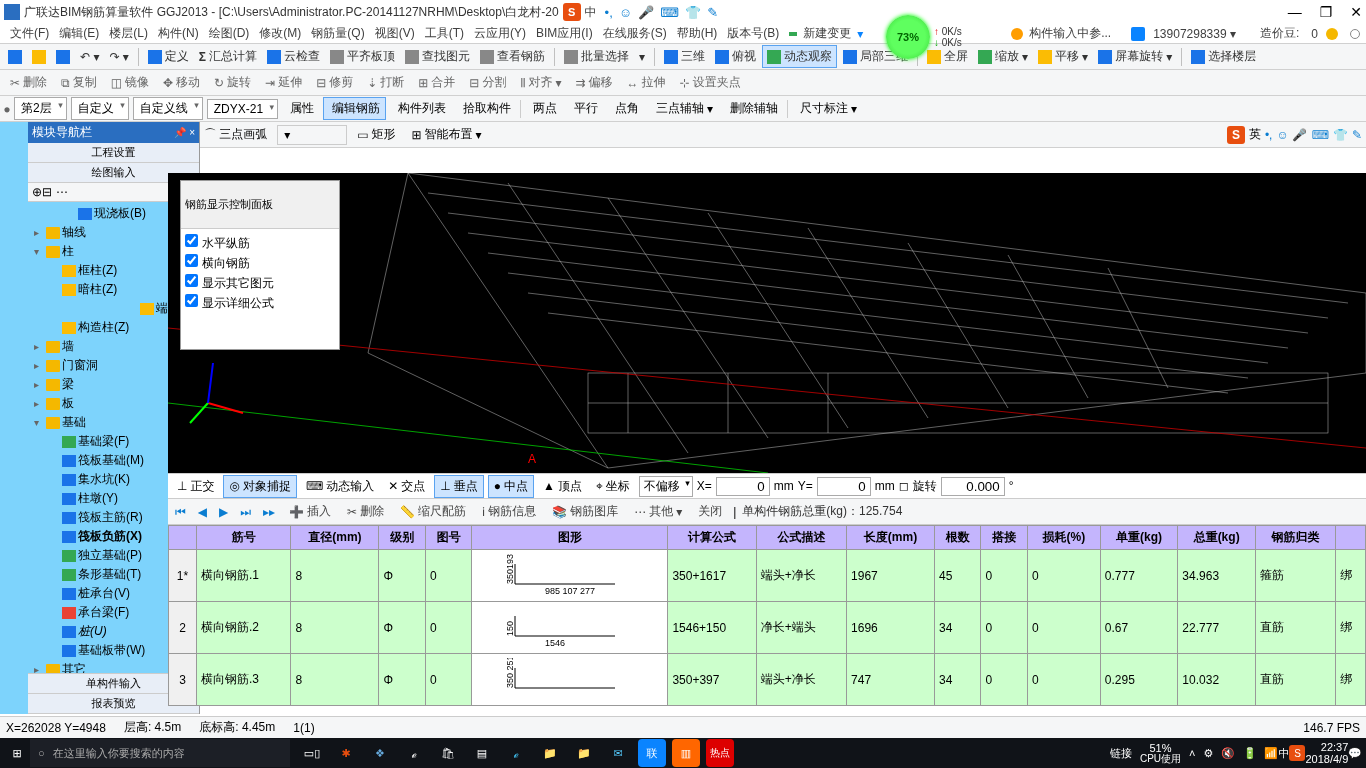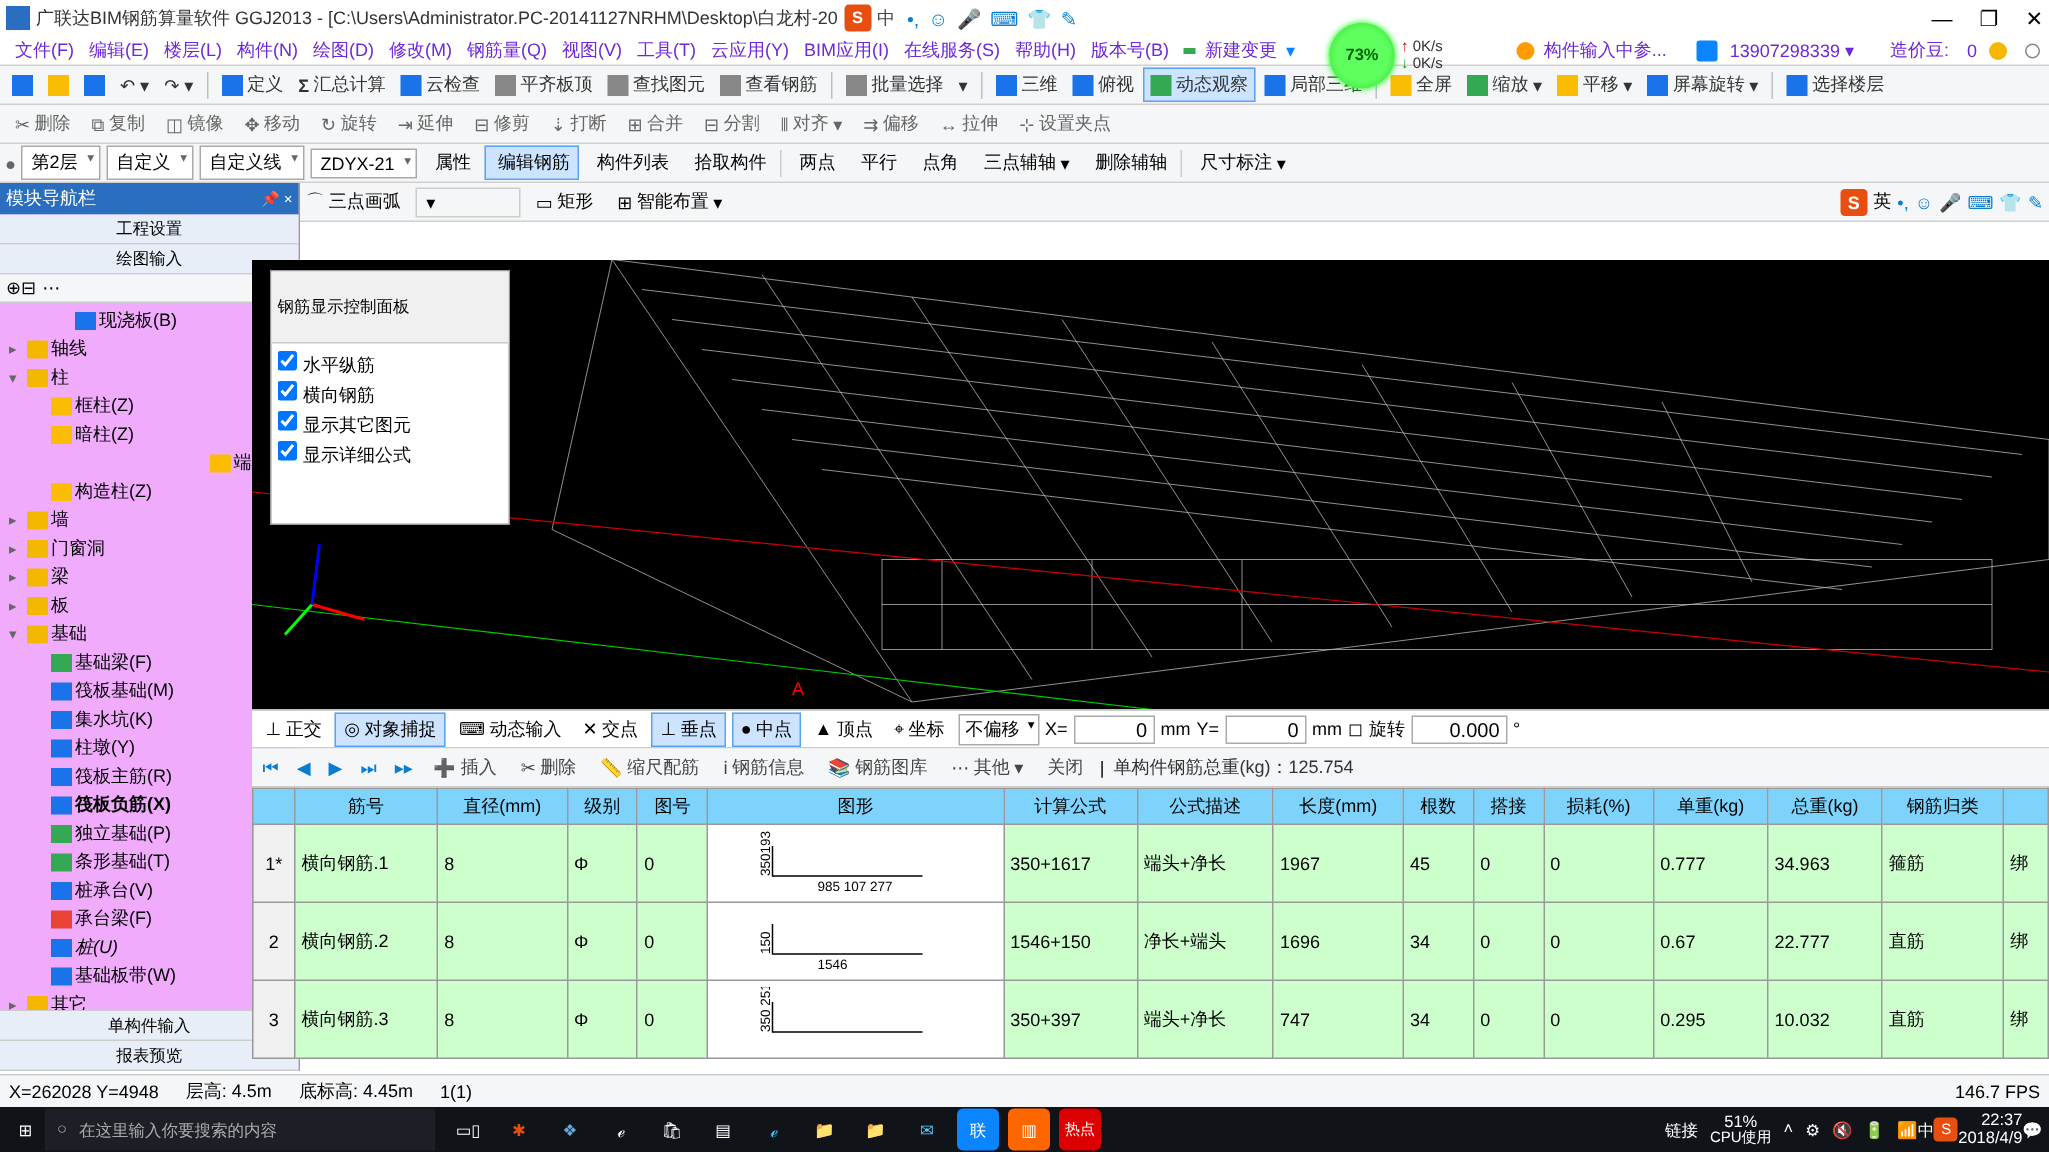--- a/index.html
+++ b/index.html
@@ -11,21 +11,21 @@
 .titlebar .title { color: #333; font-size: 12px; flex: 0 0 auto; }
 .titlebar .ime-badge { margin-left: 4px; width: 18px; height: 18px; background: #e84e0f; color: #fff; display: flex; align-items: center; justify-content: center; border-radius: 3px; font-weight: bold; font-size: 11px; }
 .titlebar .ime-text { color: #444; margin-left: 4px; }
 .titlebar .ime-icons { display: flex; gap: 6px; margin-left: 8px; }
 .titlebar .ime-icons span { color: #0a7dd1; font-size: 13px; }
 .titlebar .window-controls { margin-left: auto; display: flex; gap: 18px; }
 .titlebar .window-controls span { font-size: 14px; cursor: pointer; }
 
 
 .menubar { height: 20px; background: #fff; display: flex; align-items: center; padding: 0 6px; gap: 2px; border-bottom: 1px solid #d0d0d0; }
-.menubar span { padding: 2px 4px; color: #6d28d9; cursor: pointer; }
+.menubar span { padding: 2px 4px; color: #404040; cursor: pointer; }
 .menubar .right-side { margin-left: auto; display: flex; align-items: center; gap: 8px; }
 .menubar .new-change { color: #0a84ff; display: flex; align-items: center; gap: 2px; }
 .menubar .login { color: #0a84ff; display: flex; align-items: center; gap: 4px; }
 .menubar .login-icon { width: 14px; height: 14px; background: #0a84ff; border-radius: 2px; }
 .menubar .beans { color: #333; display: flex; align-items: center; gap: 4px; }
 .menubar .bean-icon { width: 12px; height: 12px; background: #f5b800; border-radius: 50%; }
 .menubar .noshow { display: inline-block; width: 10px; height: 10px; border: 1px solid #888; border-radius: 50%; }
 
 
 .toolbar { height: 26px; background: #f5f6f7; display: flex; align-items: center; padding: 0 4px; gap: 2px; border-bottom: 1px solid #d0d0d0; }
@@ -48,21 +48,21 @@
 .layer-toolbar .combo::after { content: "▾"; position: absolute; right: 3px; font-size: 9px; color: #666; }
 .layer-toolbar .btn { padding: 2px 5px; display: flex; align-items: center; gap: 3px; cursor: pointer; }
 .layer-toolbar .active { background: #cce4ff; border: 1px solid #5aa3f0; }
 
 
 .draw-toolbar { height: 26px; background: #f5f6f7; display: flex; align-items: center; padding: 0 4px; gap: 4px; border-bottom: 1px solid #d0d0d0; }
 .draw-toolbar .btn { padding: 2px 6px; display: flex; align-items: center; gap: 3px; cursor: pointer; }
 .draw-toolbar .right { margin-left: auto; display: flex; align-items: center; gap: 4px; }
 
 
-.left-panel { position: absolute; left: 0; top: 122px; width: 200px; bottom: 54px; background: #f0abfc; border-right: 1px solid #999; display: flex; flex-direction: column; }
+.left-panel { position: absolute; left: 0; top: 122px; width: 200px; bottom: 54px; background: #7dd3fc; border-right: 1px solid #999; display: flex; flex-direction: column; padding-left: 28px; }
 .left-panel .header { background: #2a6ec0; color: #fff; padding: 2px 4px; display: flex; align-items: center; justify-content: space-between; font-size: 12px; }
 .left-panel .header .pin { font-size: 10px; }
 .left-panel .tab { background: #e8eef7; text-align: center; padding: 2px; border-bottom: 1px solid #ccc; font-size: 11px; }
 .left-panel .small-toolbar { background: #f5f6f7; padding: 2px 4px; border-bottom: 1px solid #ccc; display: flex; gap: 4px; }
 .left-panel .tree { flex: 1; overflow-y: auto; padding: 2px; font-size: 12px; }
 .left-panel .tree .item { padding: 1px 2px; display: flex; align-items: center; gap: 2px; cursor: pointer; white-space: nowrap; }
 .left-panel .tree .caret { width: 10px; color: #666; font-size: 10px; }
 .left-panel .tree .folder-ico { width: 14px; height: 12px; background: #f5b800; display: inline-block; border-radius: 1px; }
 .left-panel .tree .leaf-ico { width: 14px; height: 12px; display: inline-block; }
 .left-panel .bottom-tabs { border-top: 1px solid #ccc; }
@@ -89,21 +89,21 @@
 
 
 .table-toolbar { position: absolute; left: 168px; right: 0; top: 499px; height: 26px; background: #f5f6f7; border-bottom: 1px solid #ccc; display: flex; align-items: center; padding: 0 4px; gap: 6px; }
 .table-toolbar .nav-btn { padding: 2px 3px; cursor: pointer; color: #0a7dd1; }
 .table-toolbar .btn { padding: 2px 5px; display: flex; align-items: center; gap: 3px; cursor: pointer; color: #444; }
 .table-toolbar .weight { color: #333; }
 
 
 .data-table { position: absolute; left: 168px; right: 0; top: 525px; bottom: 54px; overflow: auto; }
 .data-table table { border-collapse: collapse; width: 100%; font-size: 12px; }
-.data-table th { background: #7dd3fc; border: 1px solid #999; padding: 3px 4px; font-weight: normal; white-space: nowrap; }
+.data-table th { background: #c4b5fd; border: 1px solid #999; padding: 3px 4px; font-weight: bold; white-space: nowrap; }
 .data-table td { background: #ccffcc; border: 1px solid #999; padding: 4px; height: 40px; vertical-align: middle; }
 .data-table .rownum { background: #f0f0f0; text-align: center; width: 28px; }
 .data-table .diagram-cell { background: #fff; text-align: center; }
 
 
 .status-bar { position: absolute; left: 0; right: 0; bottom: 30px; height: 22px; background: #f5f6f7; border-top: 1px solid #ccc; display: flex; align-items: center; padding: 0 6px; font-size: 12px; gap: 18px; }
 .status-bar .right { margin-left: auto; }
 
 
 .taskbar { position: absolute; left: 0; right: 0; bottom: 0; height: 30px; background: #101318; display: flex; align-items: center; padding: 0 4px; color: #fff; font-size: 11px; }

